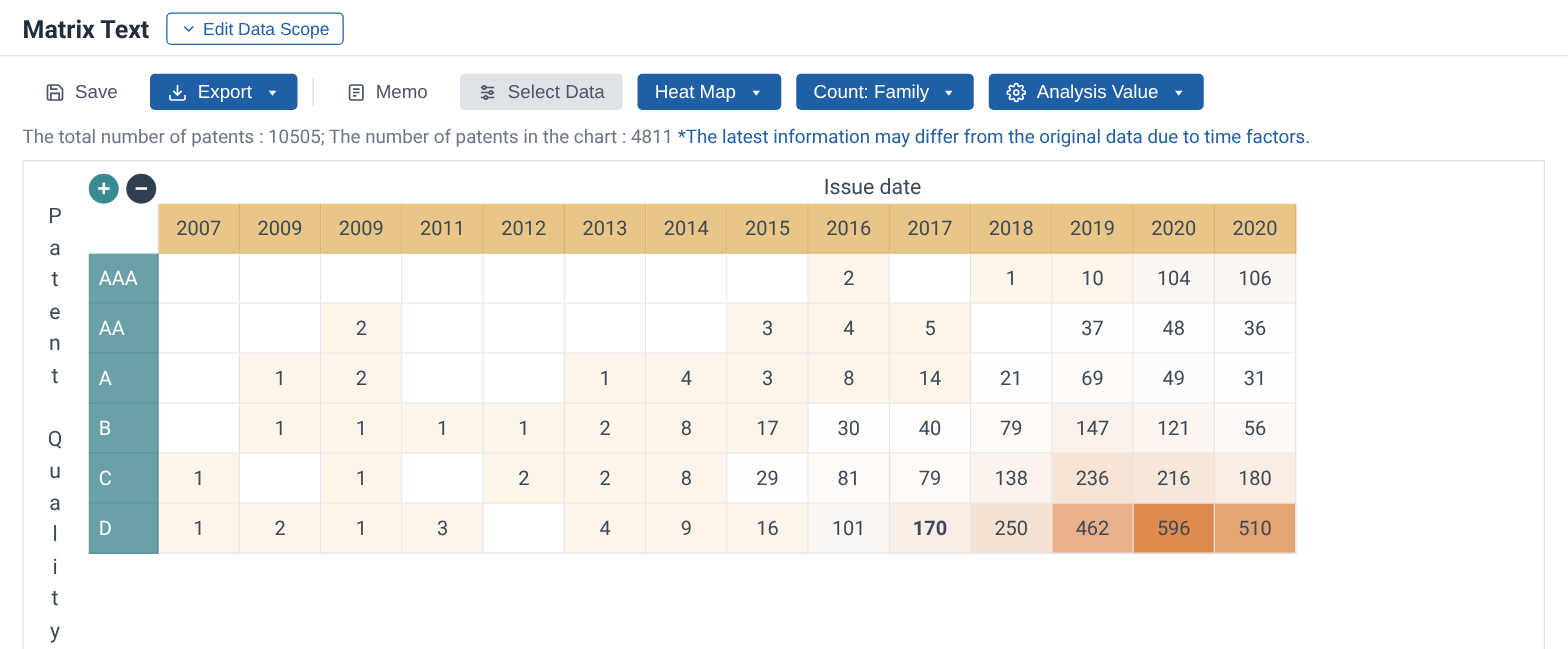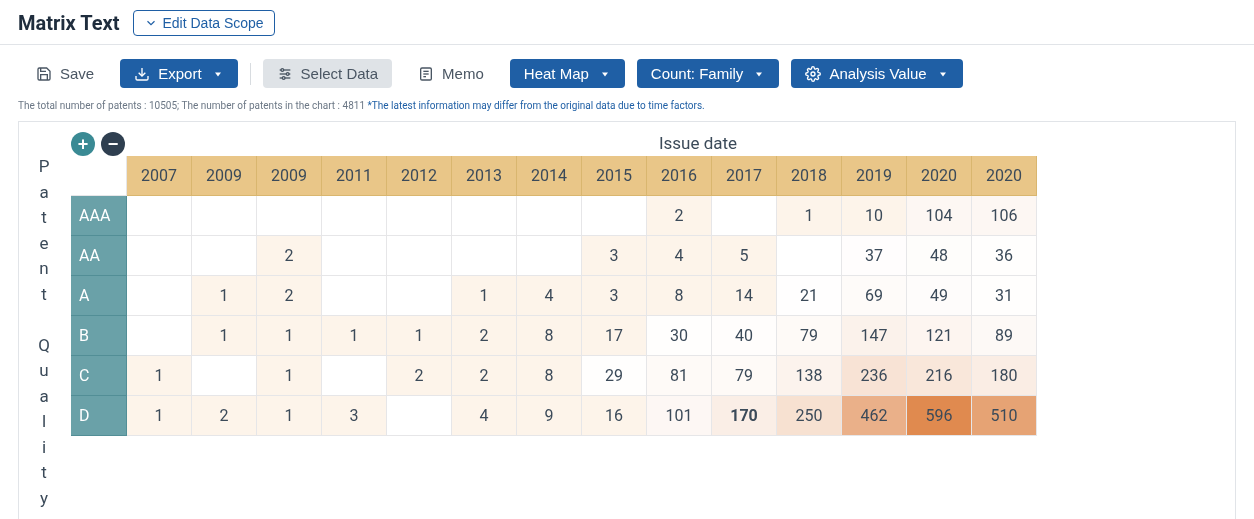--- a/index.html
+++ b/index.html
@@ -69,21 +69,21 @@
   .tbtn .caret{margin-left:2px;}
   .tbtn-blue{background:var(--blue);color:#fff;}
   .tbtn-gray{background:#dfe3e7;color:#4a5663;}
   .tbtn-ghost{background:transparent;color:#4a5663;}
   .vsep{width:1px;height:22px;background:#d8dce0;margin:0 0px;}
 
   
   .infoline{
     padding:2px 18px 10px 18px;
     color:var(--muted);
-    font-size:10px;
+    font-size:15px;
   }
   .infoline .note{color:var(--blue);}
 
   
   .chartwrap{
     margin:0 18px;
     border:1px solid #e1e4e8;
     padding:10px 16px 24px 16px;
   }
   .axis-controls{
@@ -197,44 +197,44 @@
     <span>Export</span>
     <span class="caret">
       <svg width="12" height="12" viewBox="0 0 24 24" fill="#fff">
           <polygon points="6 9 18 9 12 17"></polygon>
         </svg>
     </span>
   </button>
 
   <div class="vsep"></div>
 
+  <button class="tbtn tbtn-ghost">
+    <span>
+      <svg width="16" height="16" viewBox="0 0 24 24" fill="none" stroke="#4a5663" stroke-width="2">
+          <rect x="4" y="3" width="16" height="18" rx="2"></rect>
+          <line x1="8" y1="8" x2="16" y2="8"></line>
+          <line x1="8" y1="12" x2="16" y2="12"></line>
+          <line x1="8" y1="16" x2="12" y2="16"></line>
+        </svg>
+    </span>
+    <span>Memo</span>
+  </button>
+
   <button class="tbtn tbtn-gray">
     <span>
       <svg width="16" height="16" viewBox="0 0 24 24" fill="none" stroke="#4a5663" stroke-width="2">
           <line x1="4" y1="6" x2="20" y2="6"></line>
           <line x1="4" y1="12" x2="20" y2="12"></line>
           <line x1="4" y1="18" x2="20" y2="18"></line>
           <circle cx="8" cy="6" r="2" fill="#dfe3e7"></circle>
           <circle cx="16" cy="12" r="2" fill="#dfe3e7"></circle>
           <circle cx="10" cy="18" r="2" fill="#dfe3e7"></circle>
         </svg>
     </span>
     <span>Select Data</span>
-  </button>
-
-  <button class="tbtn tbtn-ghost">
-    <span>
-      <svg width="16" height="16" viewBox="0 0 24 24" fill="none" stroke="#4a5663" stroke-width="2">
-          <rect x="4" y="3" width="16" height="18" rx="2"></rect>
-          <line x1="8" y1="8" x2="16" y2="8"></line>
-          <line x1="8" y1="12" x2="16" y2="12"></line>
-          <line x1="8" y1="16" x2="12" y2="16"></line>
-        </svg>
-    </span>
-    <span>Memo</span>
   </button>
 
   <button class="tbtn tbtn-blue">
     <span>Heat Map</span>
     <span class="caret">
       <svg width="12" height="12" viewBox="0 0 24 24" fill="#fff">
           <polygon points="6 9 18 9 12 17"></polygon>
         </svg>
     </span>
   </button>
@@ -380,21 +380,21 @@
               <td style="background: rgb(253, 244, 234);">1</td>
               <td style="background: rgb(253, 244, 234);">1</td>
               <td style="background: rgb(253, 244, 234);">2</td>
               <td style="background: rgb(253, 244, 234);">8</td>
               <td style="background: rgb(253, 244, 234);">17</td>
               <td style="background: rgb(255, 254, 253);">30</td>
               <td style="background: rgb(255, 253, 252);">40</td>
               <td style="background: rgb(254, 250, 247);">79</td>
               <td style="background: rgb(251, 242, 235);">147</td>
               <td style="background: rgb(253, 245, 240);">121</td>
-              <td style="background: rgb(253, 249, 246);">89</td>
+              <td style="background: rgb(253, 249, 246);">56</td>
             </tr>
             <tr>
               <th class="rowhdr">C</th>
               <td style="background: rgb(253, 244, 234);">1</td>
               <td style="background: rgb(255, 255, 255);"></td>
               <td style="background: rgb(253, 244, 234);">1</td>
               <td style="background: rgb(255, 255, 255);"></td>
               <td style="background: rgb(253, 244, 234);">2</td>
               <td style="background: rgb(253, 244, 234);">2</td>
               <td style="background: rgb(253, 244, 234);">8</td>

